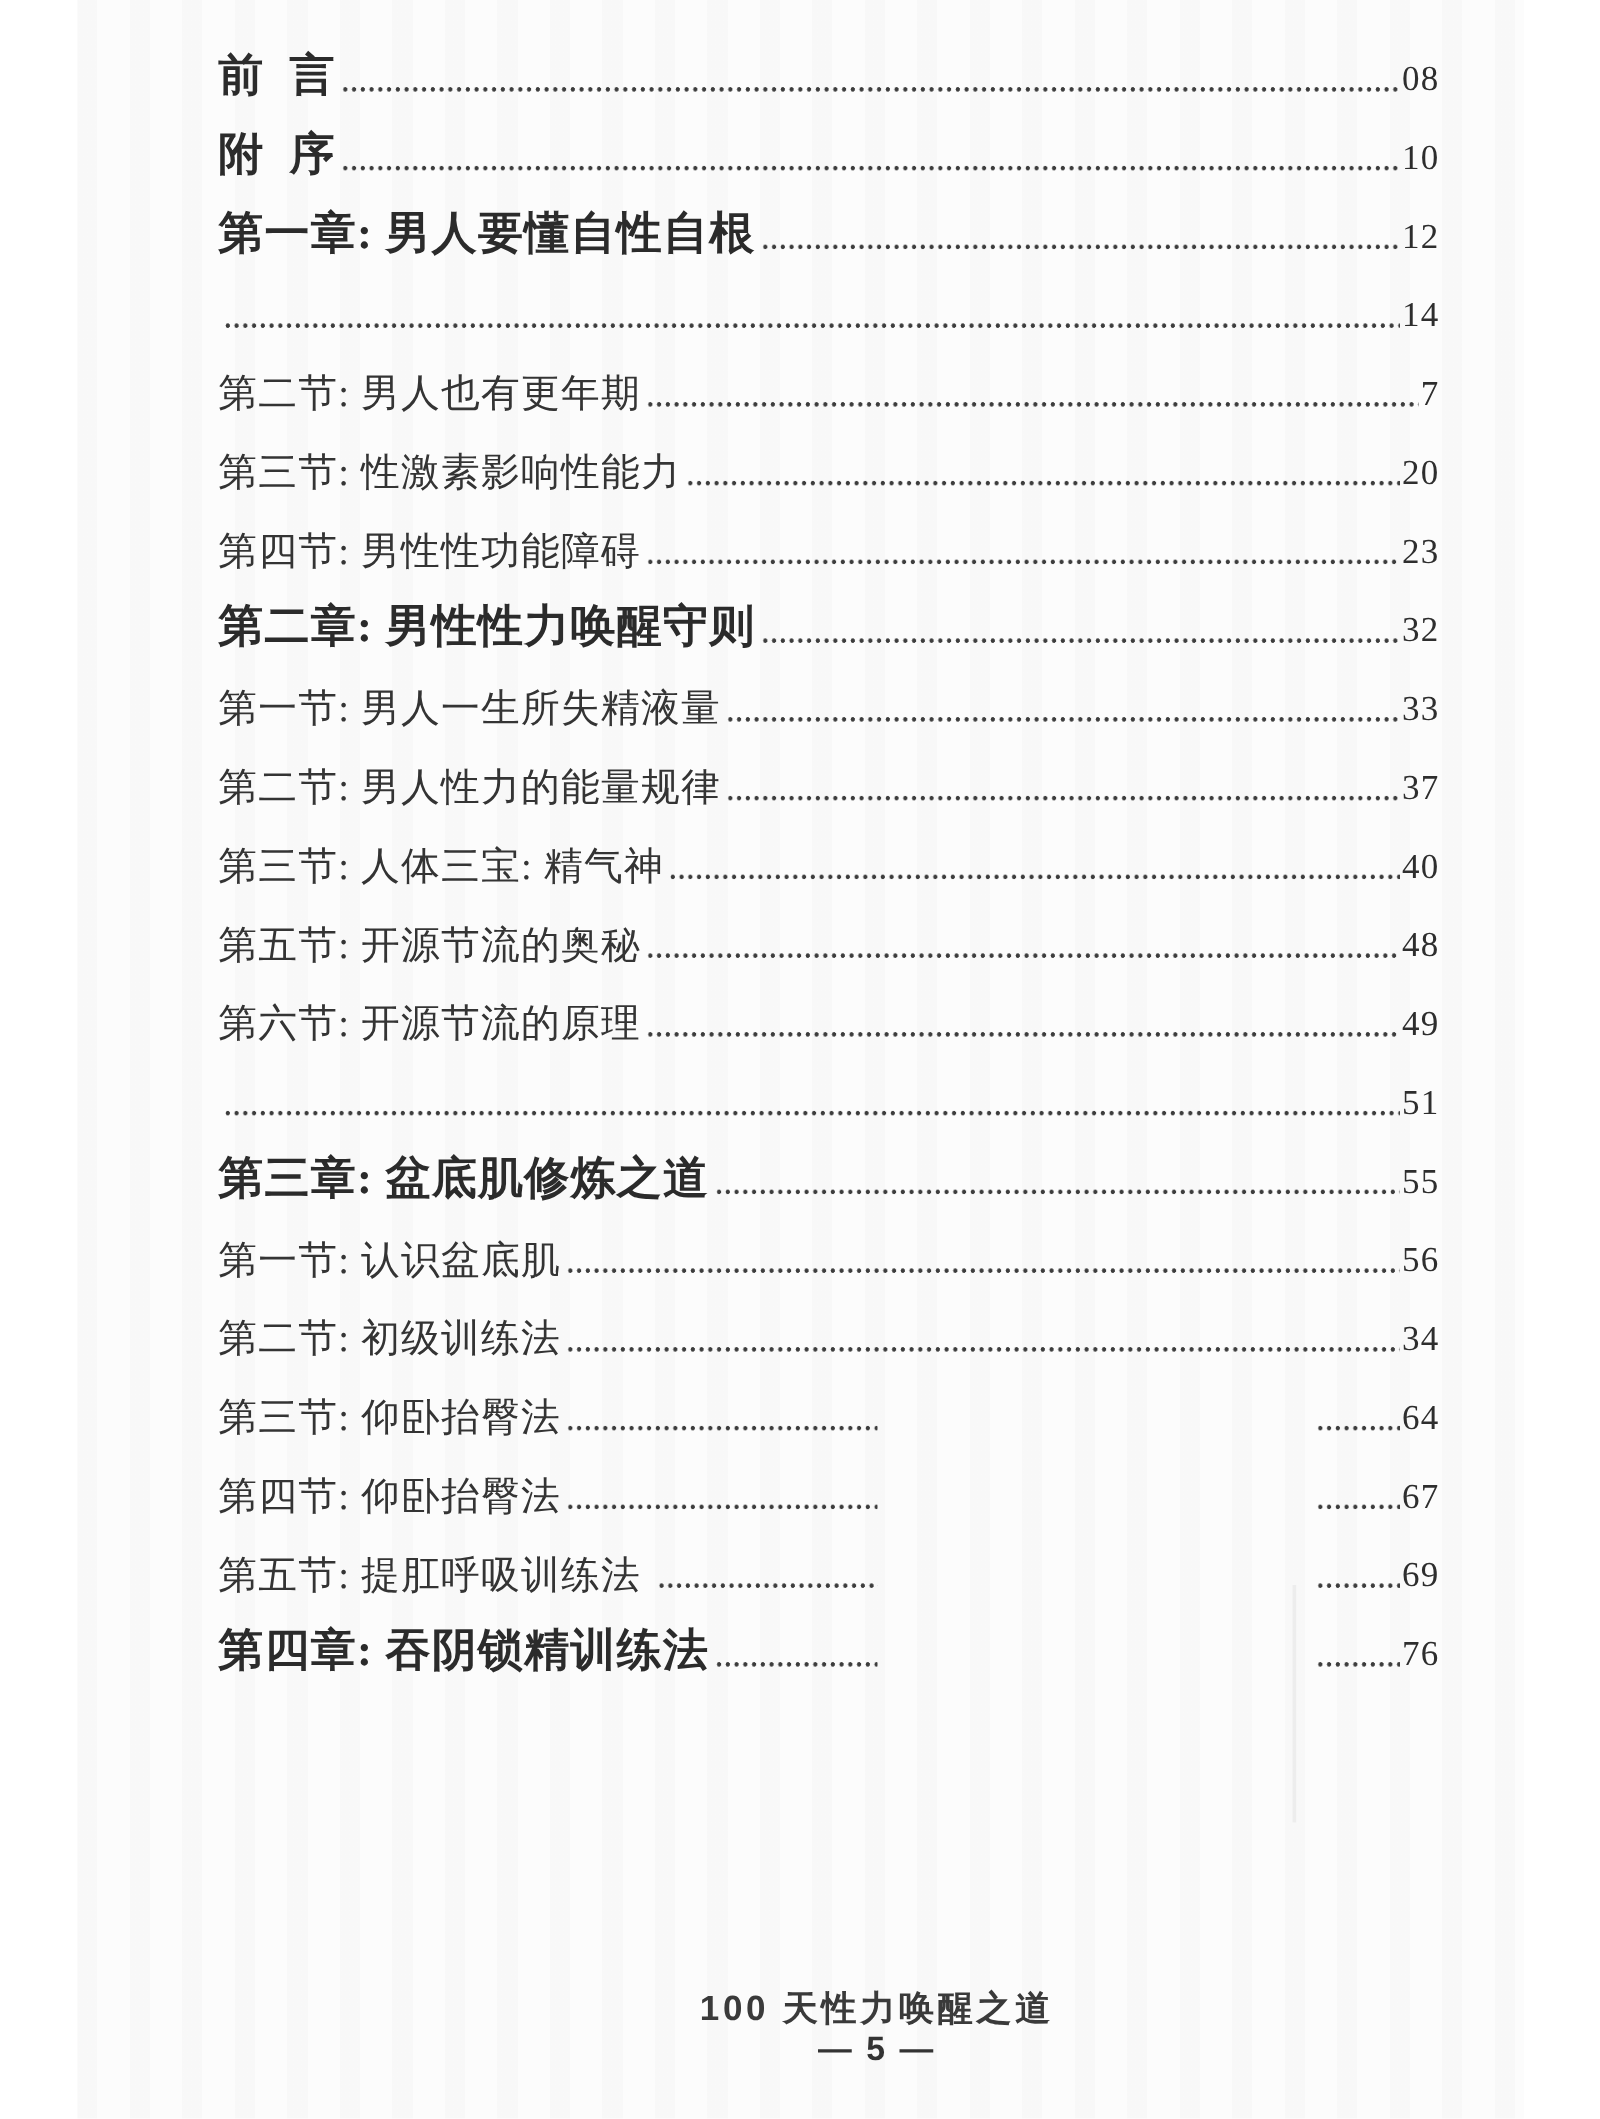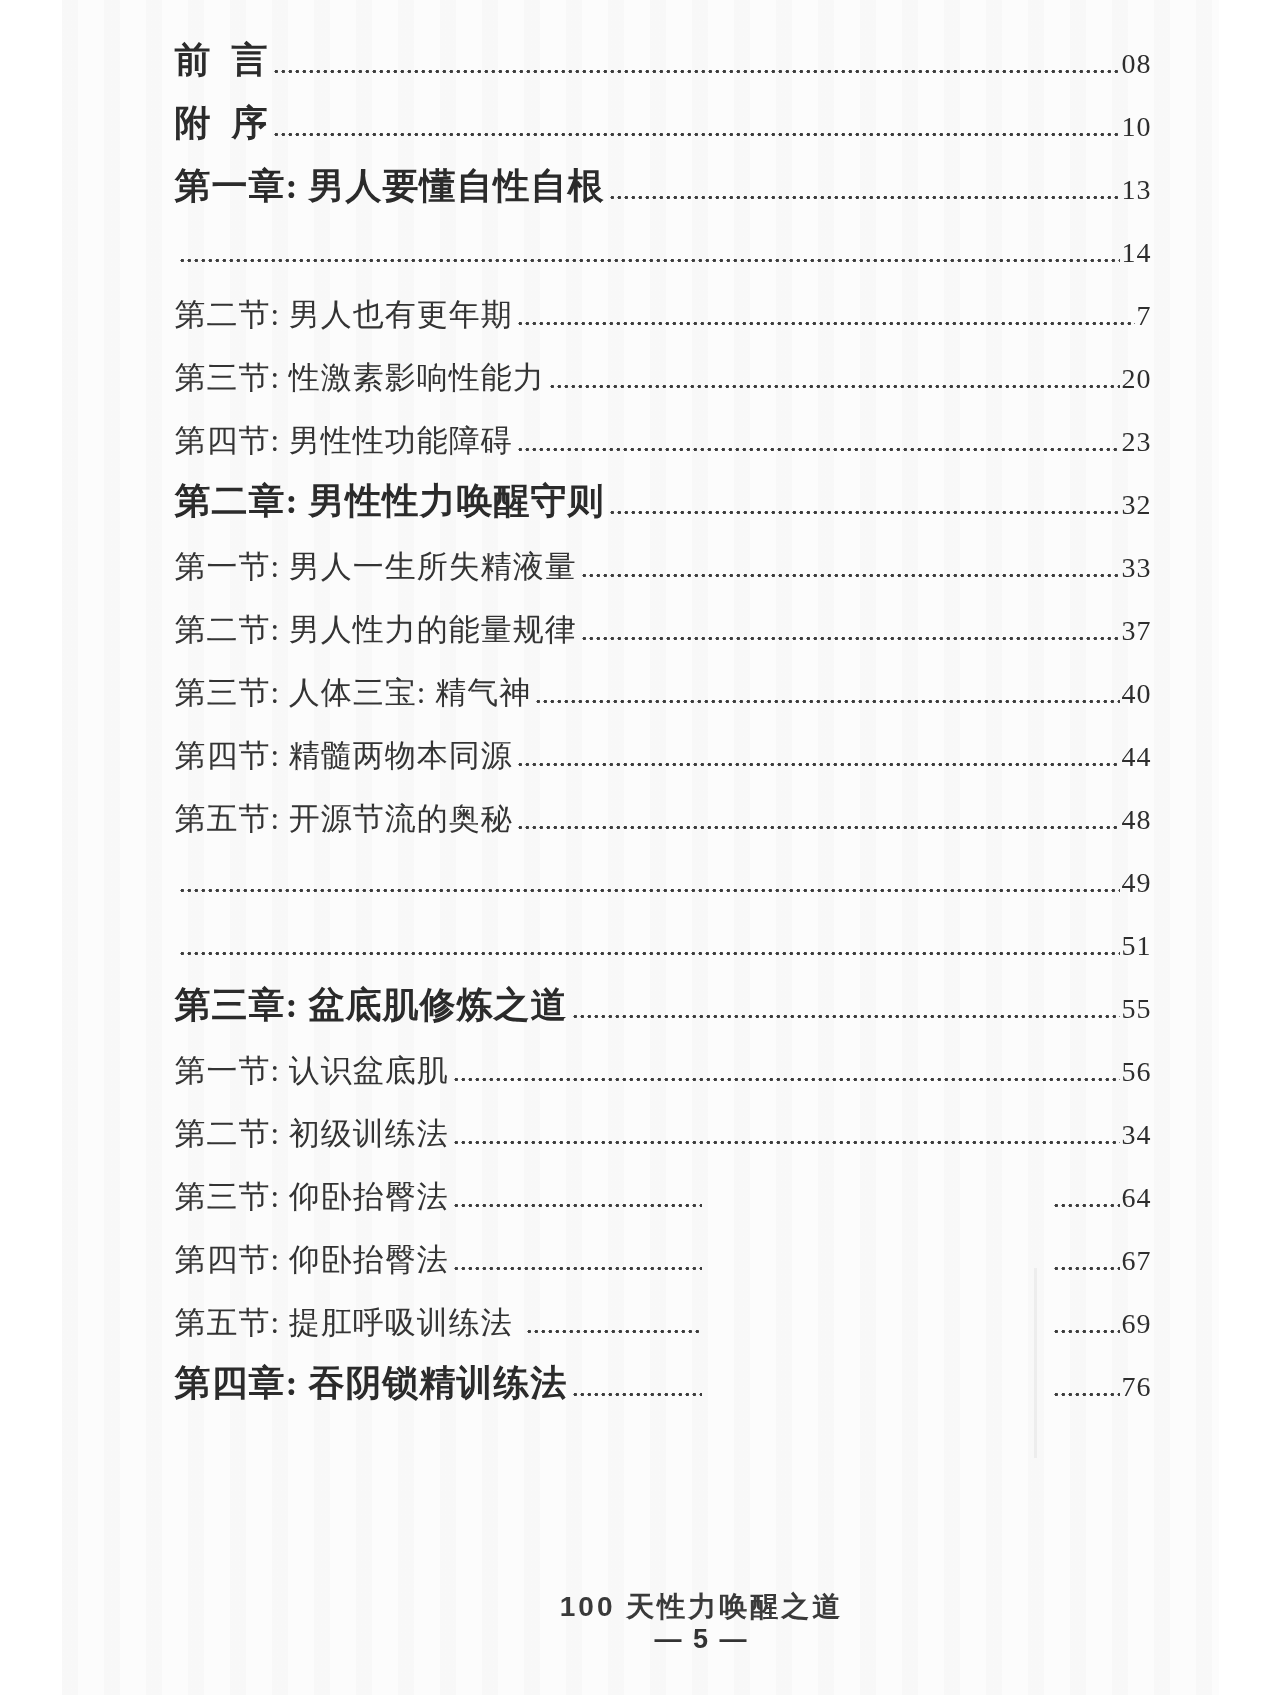--- a/index.html
+++ b/index.html
@@ -114,21 +114,21 @@
         <span class="page-num">08</span>
       </div>
       <div class="toc-row bold">
         <span class="entry-text">附  序</span>
         <span class="leader grow"></span>
         <span class="page-num">10</span>
       </div>
       <div class="toc-row bold">
         <span class="entry-text">第一章: 男人要懂自性自根</span>
         <span class="leader grow"></span>
-        <span class="page-num">13</span>
+        <span class="page-num">12</span>
       </div>
       <div class="toc-row">
         <span class="leader grow"></span>
         <span class="page-num">14</span>
       </div>
       <div class="toc-row">
         <span class="entry-text">第二节: 男人也有更年期</span>
         <span class="leader grow"></span>
         <span class="page-num">7</span>
       </div>
@@ -156,30 +156,26 @@
         <span class="entry-text">第二节: 男人性力的能量规律</span>
         <span class="leader grow"></span>
         <span class="page-num">37</span>
       </div>
       <div class="toc-row">
         <span class="entry-text">第三节: 人体三宝: 精气神</span>
         <span class="leader grow"></span>
         <span class="page-num">40</span>
       </div>
       <div class="toc-row">
-        <span class="entry-text">第四节: 精髓两物本同源</span>
-        <span class="leader grow"></span>
-        <span class="page-num">44</span>
-      </div>
-      <div class="toc-row">
         <span class="entry-text">第五节: 开源节流的奥秘</span>
         <span class="leader grow"></span>
         <span class="page-num">48</span>
       </div>
       <div class="toc-row">
+        <span class="entry-text">第六节: 开源节流的原理</span>
         <span class="leader grow"></span>
         <span class="page-num">49</span>
       </div>
       <div class="toc-row">
         <span class="leader grow"></span>
         <span class="page-num">51</span>
       </div>
       <div class="toc-row bold">
         <span class="entry-text">第三章: 盆底肌修炼之道</span>
         <span class="leader grow"></span>

